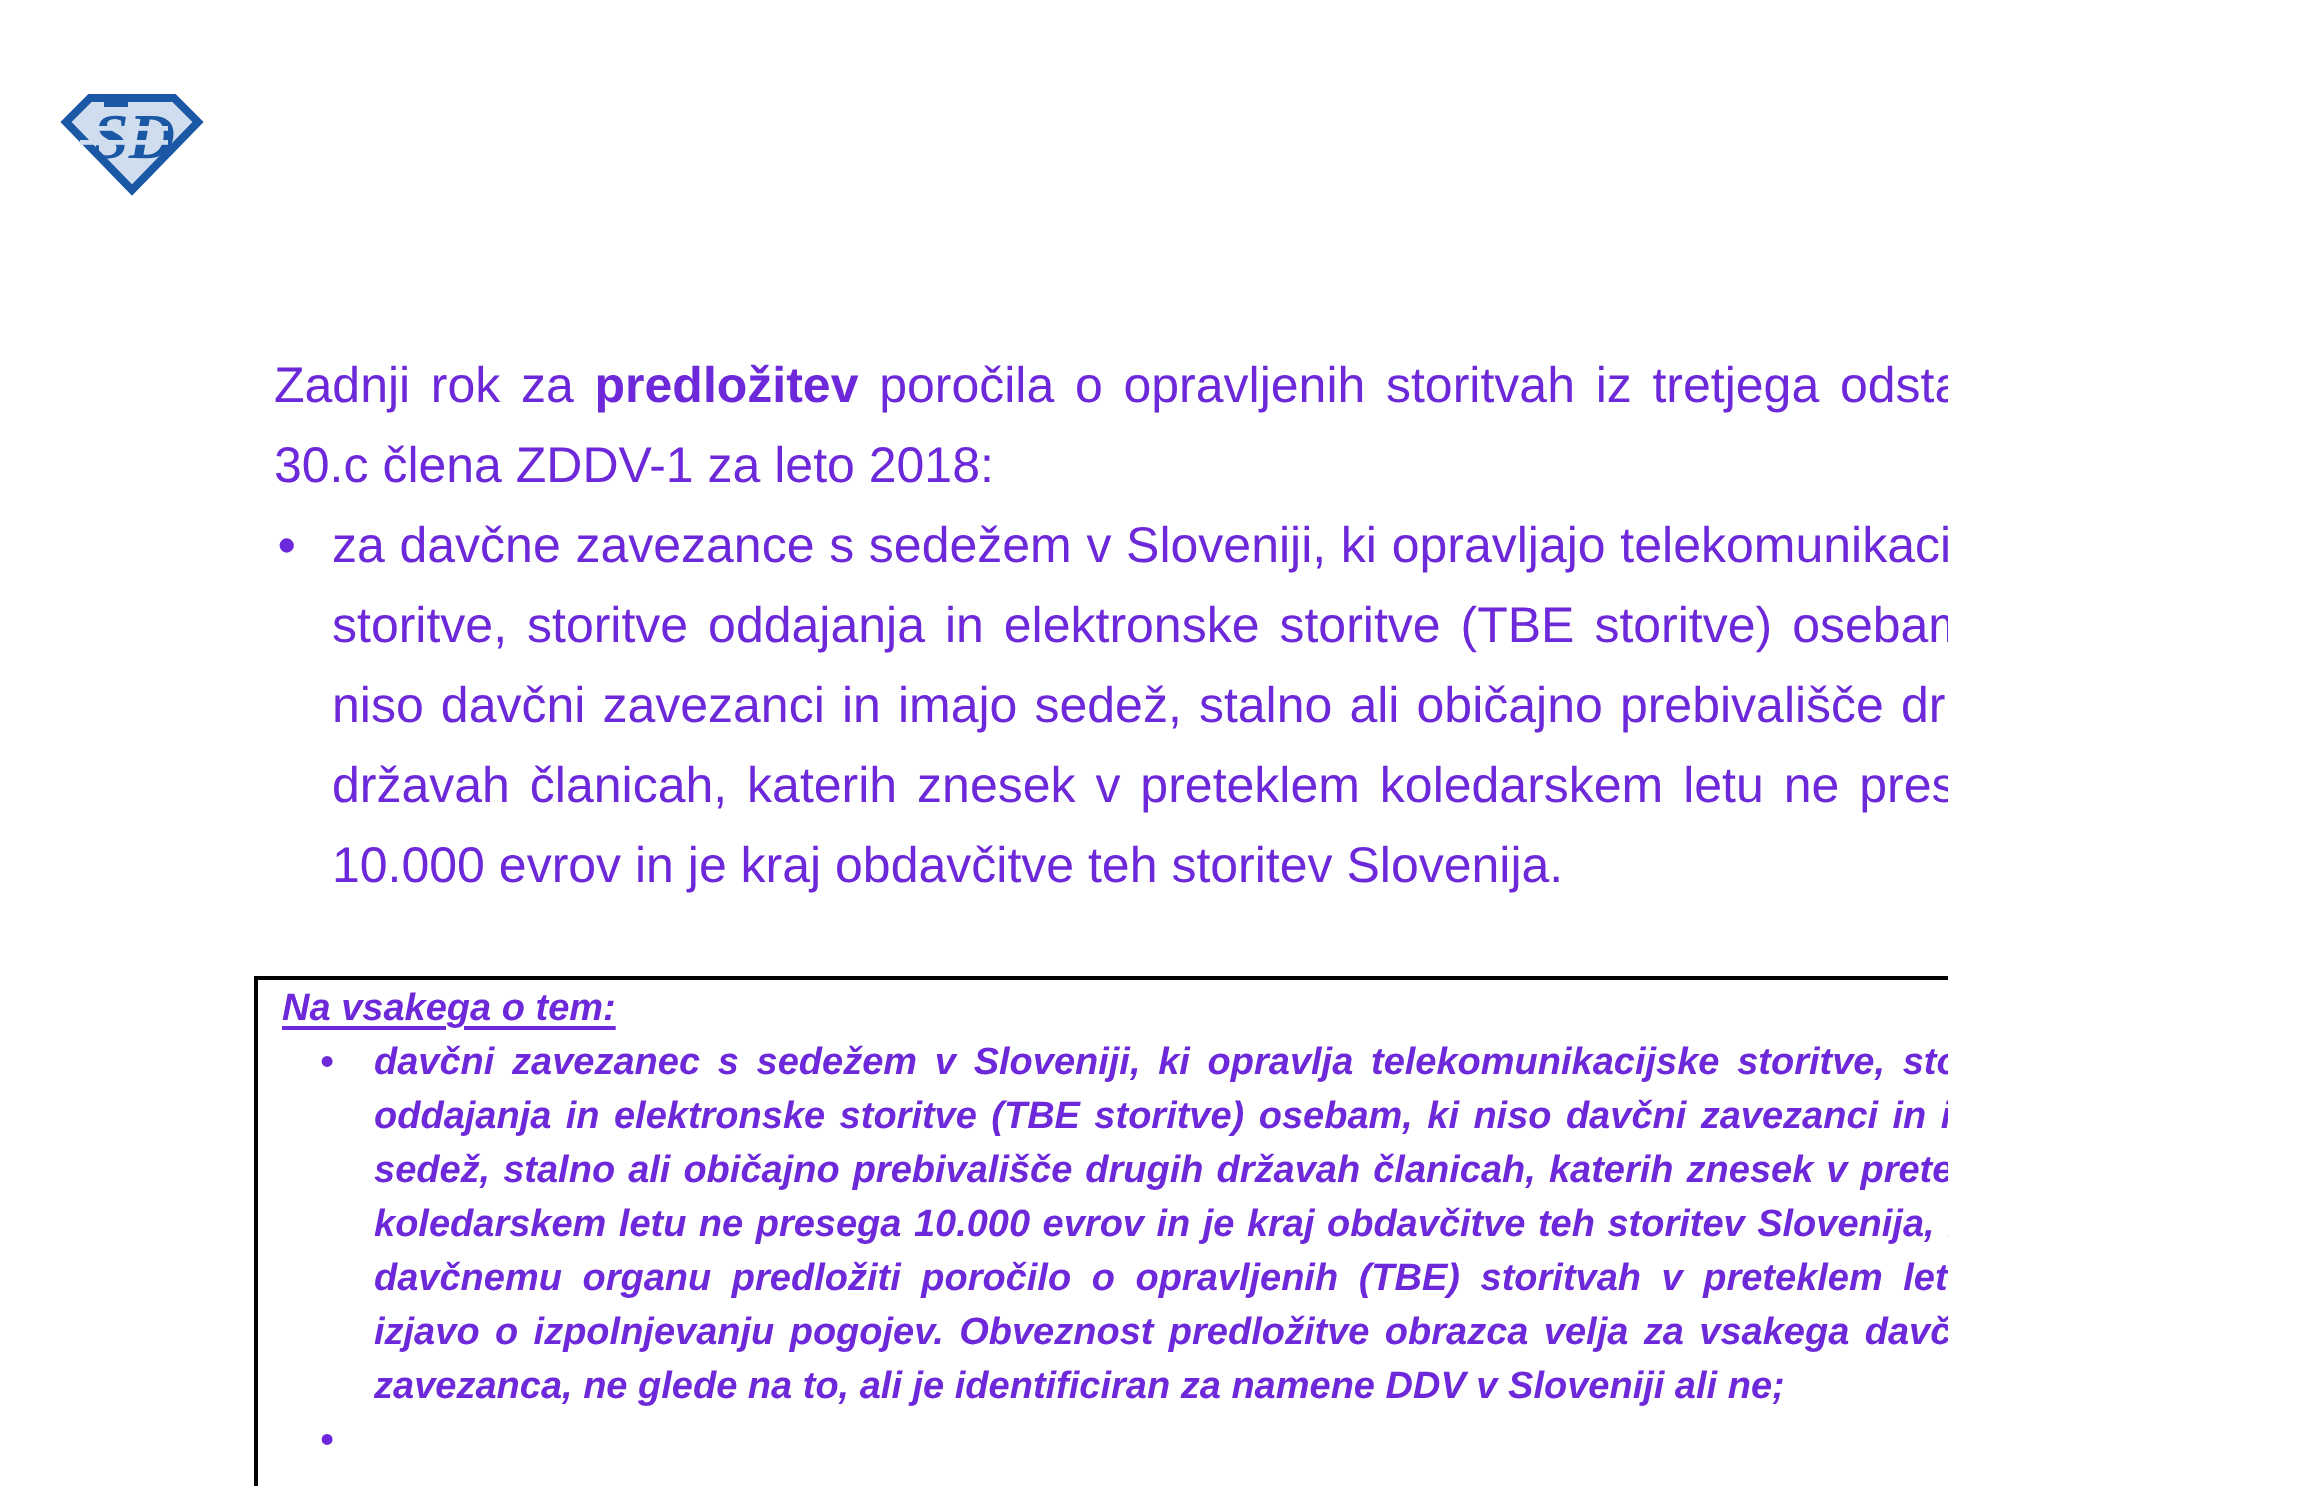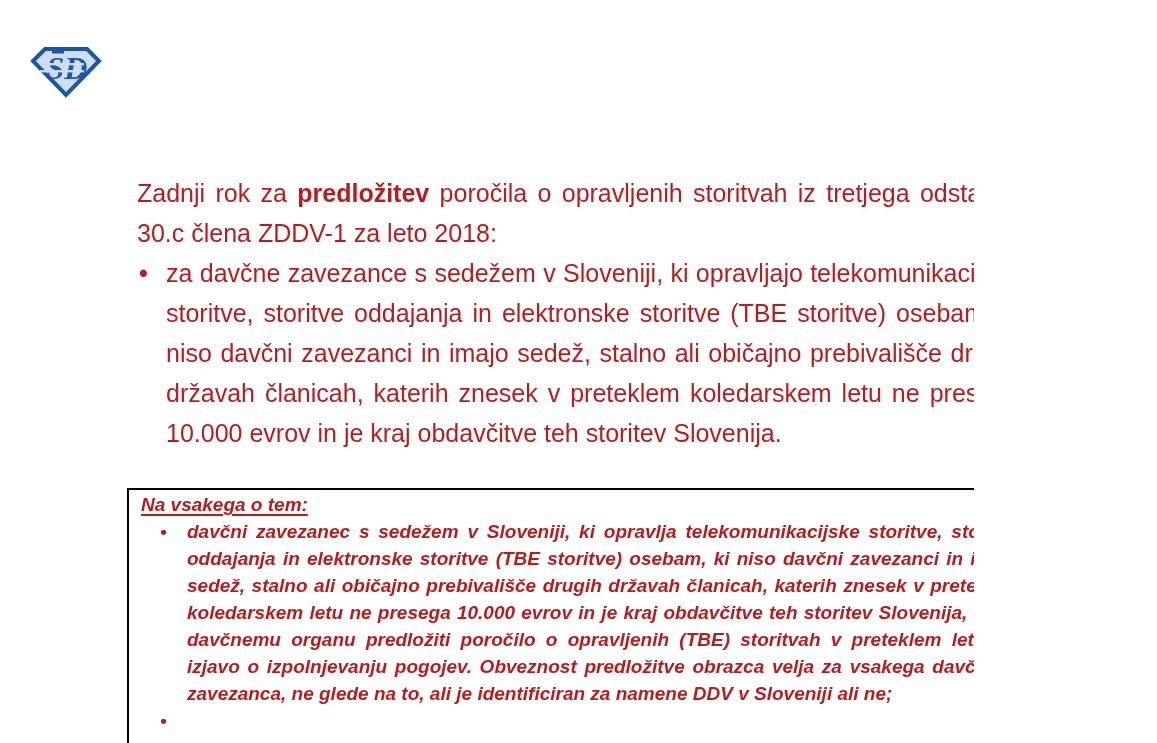--- a/index.html
+++ b/index.html
@@ -4,21 +4,21 @@
 <style>
   * { margin: 0; padding: 0; box-sizing: border-box; }
   html, body { background: #ffffff; }
   .page {
     position: relative;
     width: 974px;
     height: 743px;
     background: #ffffff;
     overflow: hidden;
     font-family: "Liberation Sans", sans-serif;
-    color: #b91c1c;
+    color: #6d28d9;
     text-decoration: underline;
   }
 
   
   .logo {
     position: absolute;
     left: 30px;
     top: 46px;
     width: 72px;
     height: 52px;

